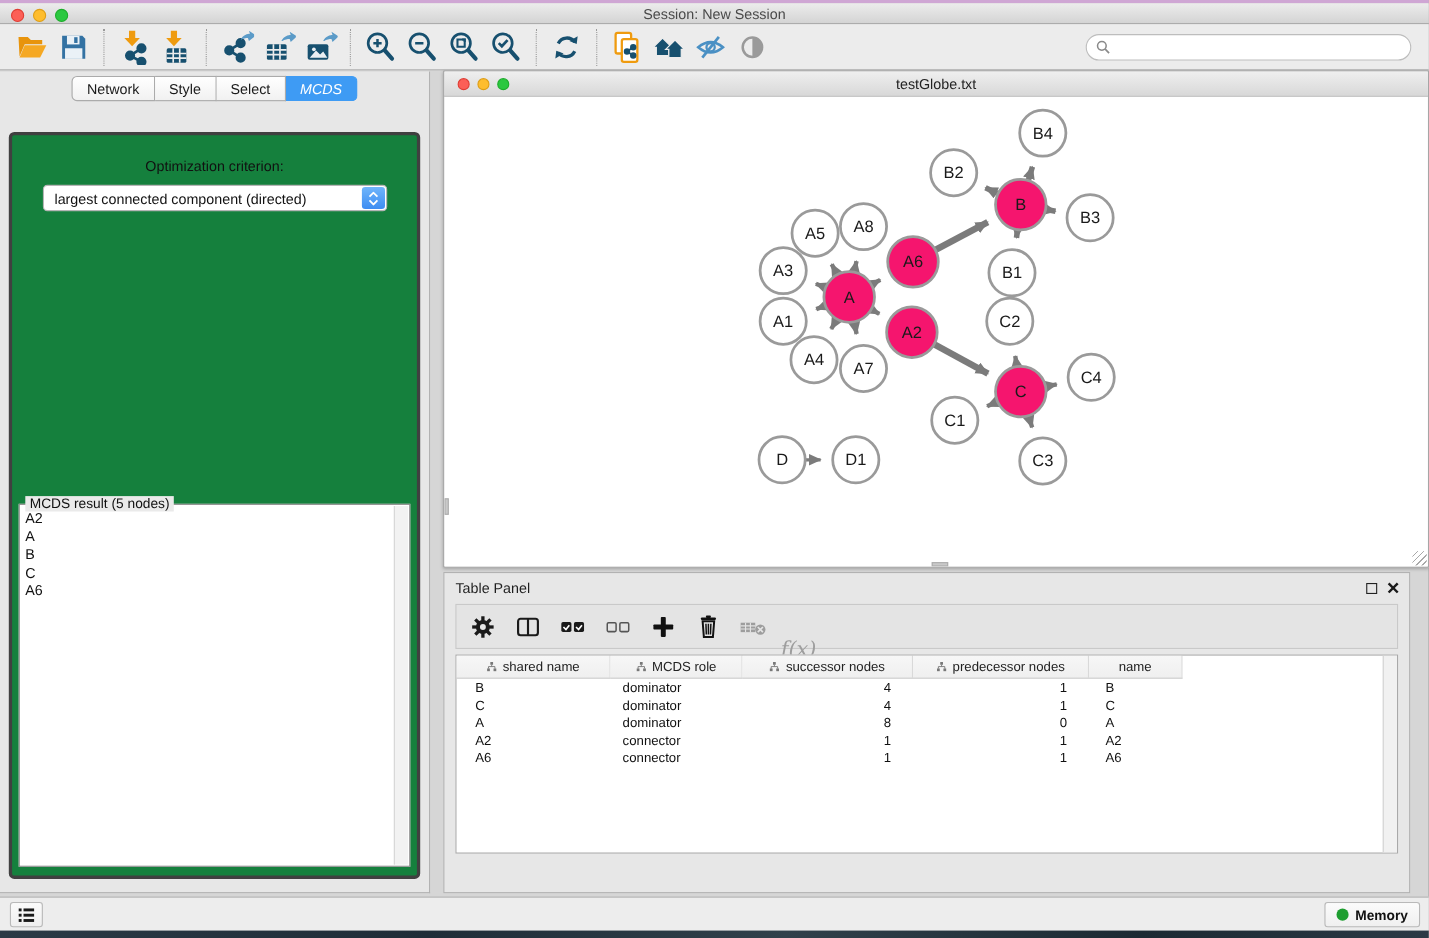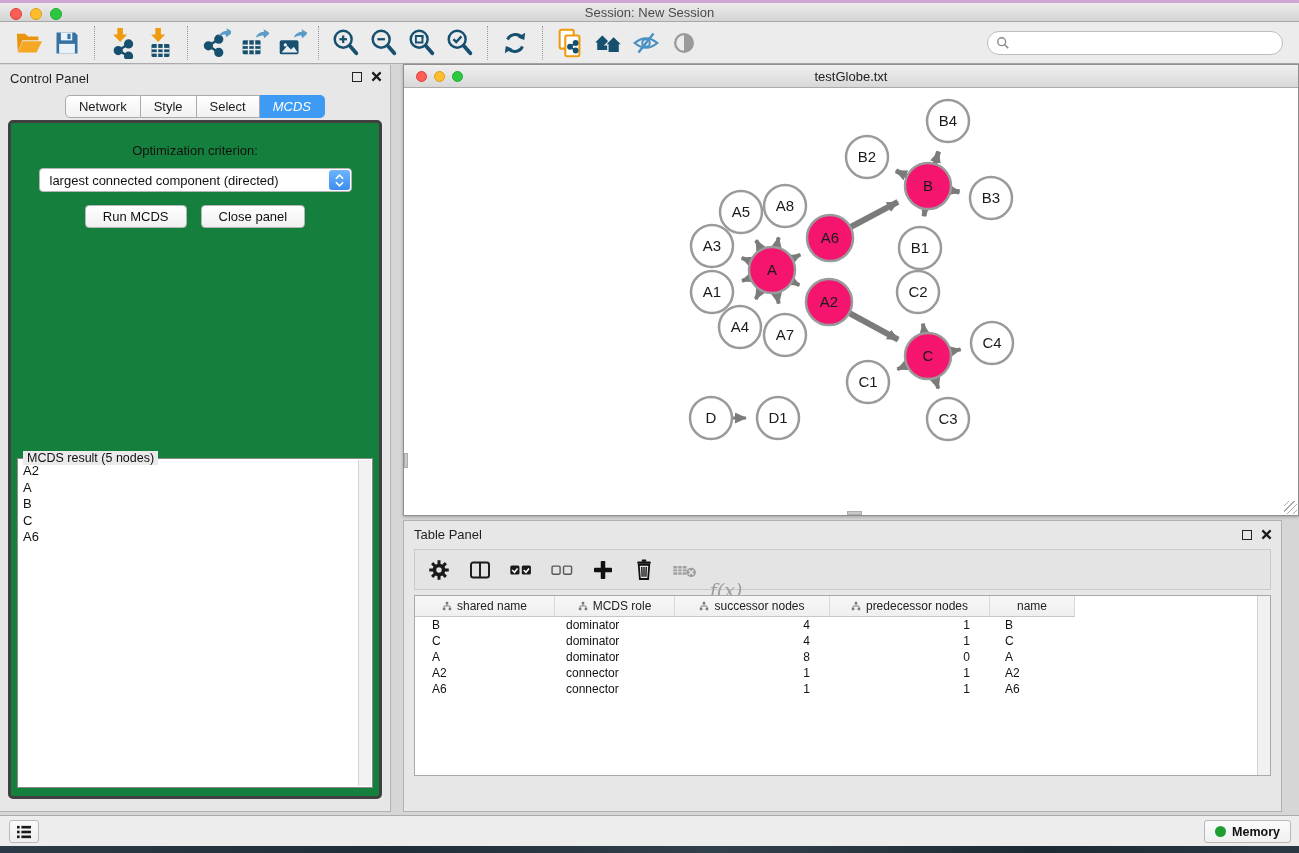--- a/index.html
+++ b/index.html
@@ -331,52 +331,38 @@
     <div class="searchbox">
       <svg width="14" height="14" viewBox="0 0 16 16">
           <circle cx="6.5" cy="6.5" r="4.5" fill="none" stroke="#8A8A8A" stroke-width="1.6"></circle>
           <line x1="10" y1="10" x2="14" y2="14" stroke="#8A8A8A" stroke-width="1.8"></line>
         </svg>
       <input type="text" placeholder="" style="">
     </div>
   </div>
 
   <div class="control-panel">
-    <div class="panel-head">
-      <span class="ph-title">Control Panel</span>
-      <span class="ph-icons">
-        <span class="float-sq"></span>
-        <svg width="11" height="11" viewBox="0 0 12 12">
-            <line x1="1.5" y1="1.5" x2="10.5" y2="10.5" stroke="#1a1a1a" stroke-width="2.4"></line>
-            <line x1="10.5" y1="1.5" x2="1.5" y2="10.5" stroke="#1a1a1a" stroke-width="2.4"></line>
-          </svg>
-      </span>
-    </div>
     <div class="tabs-row">
       <div class="tab">Network</div>
       <div class="tab">Style</div>
       <div class="tab">Select</div>
       <div class="tab active">MCDS</div>
     </div>
     <div class="cp-content">
       <div class="opt-label">Optimization criterion:</div>
       <div class="dropdown">
         <span>largest connected component (directed)</span>
         <span class="dd-stepper">
           <svg width="9" height="6" viewBox="0 0 10 6">
               <path d="M1 5L5 1l4 4" fill="none" stroke="#fff" stroke-width="1.8"></path>
             </svg>
           <svg width="9" height="6" viewBox="0 0 10 6">
               <path d="M1 1l4 4 4-4" fill="none" stroke="#fff" stroke-width="1.8"></path>
             </svg>
         </span>
-      </div>
-      <div class="btn-row">
-        <button class="mac-btn">Run MCDS</button>
-        <button class="mac-btn">Close panel</button>
       </div>
       <div class="result-group">
         <span class="result-legend">MCDS result (5 nodes)</span>
         <div class="result-list">
             <div>A2</div>
             <div>A</div>
             <div>B</div>
             <div>C</div>
             <div>A6</div>
           </div>

